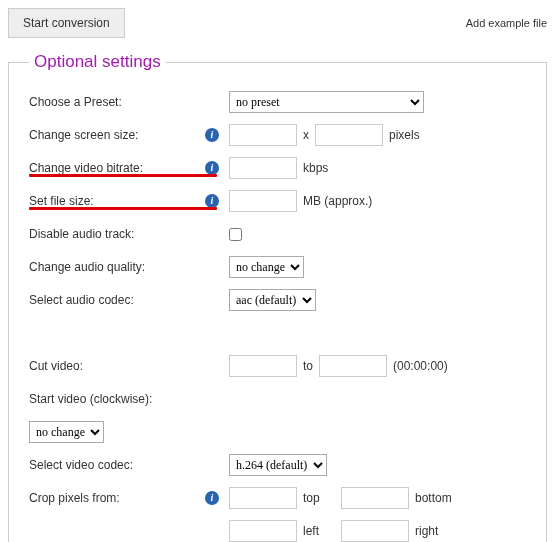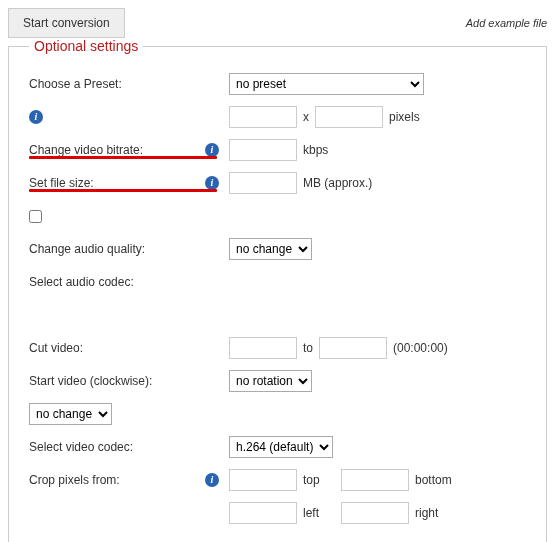--- a/index.html
+++ b/index.html
@@ -9,47 +9,46 @@
     color: #333;
     margin: 0;
     padding: 8px;
     width: 555px;
     background: #fff;
   }
   .top-row {
     display: flex;
     justify-content: space-between;
     align-items: center;
-    margin-bottom: 0;
+    margin-bottom: 14px;
   }
   .btn {
     background: #eee;
     border: 1px solid #ccc;
     padding: 7px 14px;
     font-family: inherit;
     font-size: 12px;
     color: #333;
     cursor: pointer;
   }
   .add-link {
     font-size: 11px;
     color: #333;
     text-decoration: none;
     cursor: pointer;
-    font-style: italic;
   }
   fieldset {
     border: 1px solid #ccc;
     padding: 12px 16px 16px 20px;
     margin: 0;
   }
   legend {
     padding: 0 5px;
-    font-size: 14px;
-    color: #b91c1c;
+    font-size: 17px;
+    color: #a21caf;
   }
   .row {
     display: flex;
     align-items: center;
     min-height: 30px;
     margin: 3px 0;
     position: relative;
   }
   .label-col {
     width: 200px;
@@ -88,21 +87,21 @@
     border: 1px solid #ccc;
     height: 22px;
     padding: 2px 4px;
     font-family: inherit;
     font-size: 12px;
   }
   select {
     border: 1px solid #aaa;
     background: #fff;
     height: 22px;
-    font-family: Liberation Sans, sans-serif;
+    font-family: Liberation Serif, serif;
     font-size: 12px;
     padding: 1px 2px;
   }
   .w-wide { width: 195px; }
   .w-small { width: 68px; }
   .unit { color: #333; font-size: 12px; }
   .underline-red {
     position: absolute;
     left: 0;
     bottom: -2px;
@@ -131,20 +130,21 @@
     </div>
     <div class="controls">
       <select class="w-wide">
         <option>no preset</option>
       </select>
     </div>
   </div>
 
   <div class="row">
     <div class="label-col">
+      <span class="label-text">Change screen size:</span>
       <span class="info-icon">i</span>
     </div>
     <div class="controls">
       <input type="text" class="w-small" style="">
       <span class="unit">x</span>
       <input type="text" class="w-small" style="">
       <span class="unit">pixels</span>
     </div>
   </div>
 
@@ -166,40 +166,48 @@
       <span class="info-icon">i</span>
       <div class="underline-red" style="width:188px;"></div>
     </div>
     <div class="controls">
       <input type="text" class="w-small" style="">
       <span class="unit">MB (approx.)</span>
     </div>
   </div>
 
   <div class="row">
+    <div class="label-col">
+      <span class="label-text">Disable audio track:</span>
+    </div>
     <div class="controls">
       <input type="checkbox" style="">
     </div>
   </div>
 
   <div class="row">
     <div class="label-col">
       <span class="label-text">Change audio quality:</span>
     </div>
     <div class="controls">
       <select>
         <option>no change</option>
       </select>
     </div>
   </div>
 
   <div class="row">
     <div class="label-col">
       <span class="label-text">Select audio codec:</span>
     </div>
+    <div class="controls">
+      <select>
+        <option>aac (default)</option>
+      </select>
+    </div>
   </div>
 
   <div class="row">
   </div>
 
   <div class="row">
     <div class="label-col">
       <span class="label-text">Cut video:</span>
     </div>
     <div class="controls">
@@ -207,25 +215,20 @@
       <span class="unit">to</span>
       <input type="text" class="w-small" style="">
       <span class="unit">(00:00:00)</span>
     </div>
   </div>
 
   <div class="row">
     <div class="label-col">
       <span class="label-text">Start video (clockwise):</span>
     </div>
-    <div class="controls">
-      <select>
-        <option>no rotation</option>
-      </select>
-    </div>
   </div>
 
   <div class="row">
     <div class="controls">
       <select>
         <option>no change</option>
       </select>
     </div>
   </div>
 

